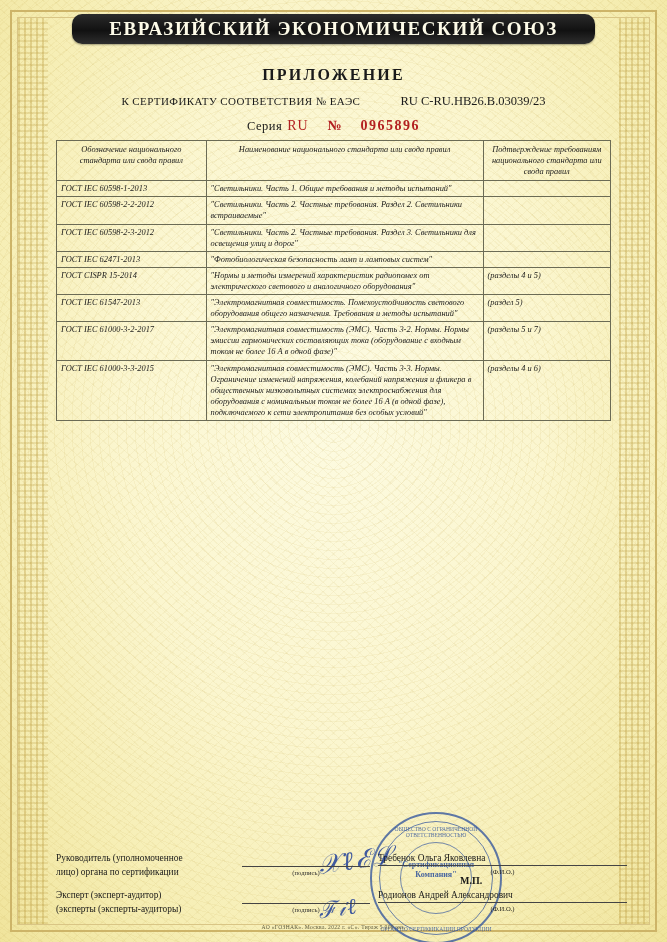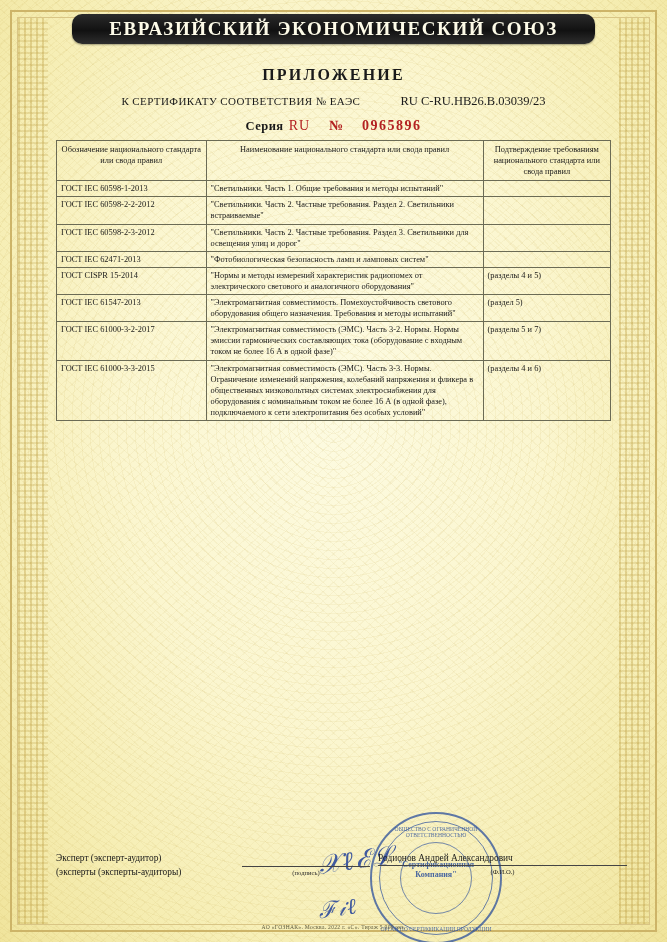--- a/index.html
+++ b/index.html
@@ -106,21 +106,21 @@
     font-family: "Liberation Serif", serif;
     font-size: 12.5px;
     margin-left: 37px;
   }
   .series-line {
     text-align: center;
     margin-top: 9px;
     font-size: 12.5px;
     white-space: nowrap;
   }
-  .series-label { letter-spacing: 0.5px; font-weight: bold; }
+  .series-label { letter-spacing: 0.5px; }
   .series-val {
     color: #b32121;
     font-weight: normal;
     font-size: 14px;
     letter-spacing: 1px;
     margin: 0 2px;
   }
   .series-no {
     color: #b32121;
     font-weight: bold;
@@ -140,20 +140,21 @@
     border-collapse: collapse;
     margin-top: 6px;
     table-layout: fixed;
   }
   table.std th, table.std td {
     border: 1px solid #6b6b55;
     vertical-align: top;
     padding: 2px 4px;
     font-size: 8.4px;
     line-height: 1.32;
+    font-style: italic;
   }
   table.std th {
     text-align: center;
     font-weight: normal;
     font-size: 8.4px;
     padding: 3px 4px;
   }
   col.c1 { width: 27%; }
   col.c2 { width: 50%; }
   col.c3 { width: 23%; }
@@ -385,20 +386,35 @@
       <div>"Сертификационная</div>
       <div>Компания"</div>
     </div>
     <div class="arc-bottom">ОРГАН ПО СЕРТИФИКАЦИИ ПРОДУКЦИИ</div>
   </div>
 
   <div class="squiggle sq1">𝒳 ℓ ℰ ℒ</div>
   <div class="squiggle sq2">ℱ 𝒾 ℓ</div>
 
   <div class="sign-block">
+    <div class="sign-row">
+      <div class="sign-role">
+        <div>Руководитель (уполномоченное</div>
+        <div>лицо) органа по сертификации</div>
+      </div>
+      <div class="sign-mid">
+        <div class="sign-rule"></div>
+        <div class="sign-cap">(подпись)</div>
+      </div>
+      <div class="sign-name">
+        <div class="rule">Требенок Ольга Яковлевна</div>
+        <div class="cap">(Ф.И.О.)</div>
+      </div>
+      <div class="mp">М.П.</div>
+    </div>
 
     <div class="sign-row">
       <div class="sign-role">
         <div>Эксперт (эксперт-аудитор)</div>
         <div>(эксперты (эксперты-аудиторы)</div>
       </div>
       <div class="sign-mid">
         <div class="sign-rule"></div>
         <div class="sign-cap">(подпись)</div>
       </div>

